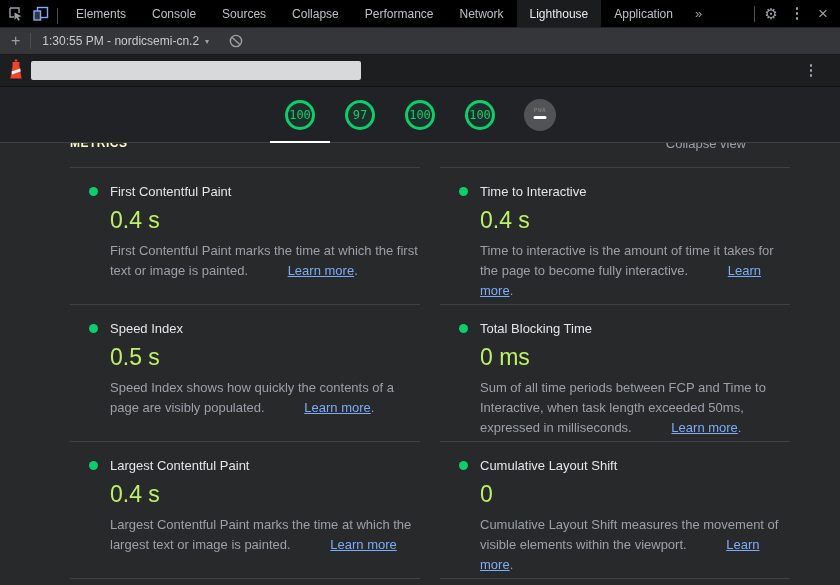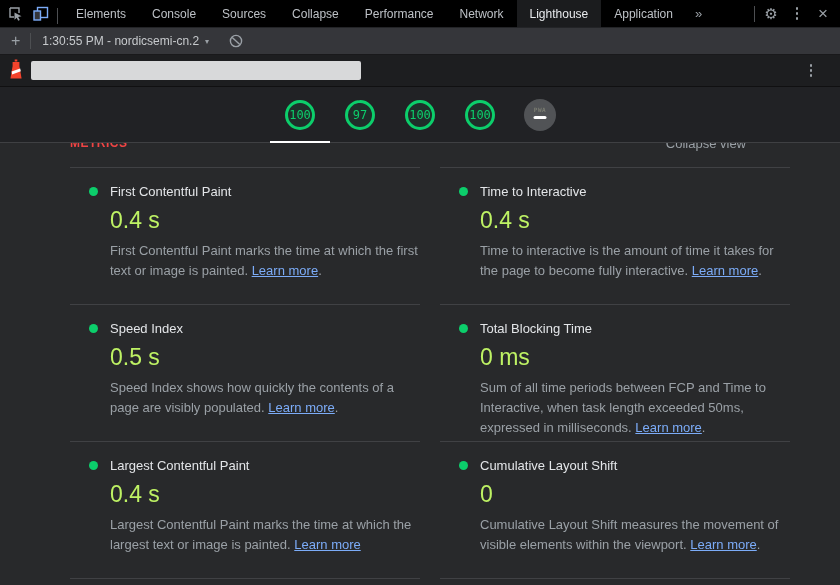--- a/index.html
+++ b/index.html
@@ -50,32 +50,32 @@
                          color:#7b7d72; font-weight:bold; }
   .pwa-badge .dash { position:absolute; top:17px; left:50%; transform:translateX(-50%);
                      width:13px; height:3.5px; border-radius:2px; background:#fff; }
   .cat-indicator { position:absolute; bottom:-1px; left:calc(50% - 150px); width:60px; height:2px;
                    background:#fff; z-index:3; }
 
   
   .report-content { height:441px; background:#28292b; padding:0 70px; overflow:hidden; }
   .heading-row { position:relative; height:10px; overflow:hidden; }
   .metrics-title { position:absolute; top:-7px; left:0; font-size:12px; font-weight:bold;
-                   letter-spacing:.5px; color:#ef4444; }
+                   letter-spacing:.5px; color:#fef9c3; }
   .collapse-btn { position:absolute; top:-7px; right:24px; font-size:13px; color:#9aa0a6; cursor:pointer; }
   .metrics-grid { margin-top:14px; display:grid; grid-template-columns:1fr 1fr; column-gap:20px;
                   grid-auto-rows:137px; }
   .metric-card { border-top:1px solid #404144; padding-top:16px; }
   .metric-card.stub { padding:0; }
   .mc-title-row { display:flex; align-items:center; }
   .mc-dot { width:9px; height:9px; border-radius:50%; background:#0cce6b; margin:0 12px 0 19px; flex:none; }
   .mc-title { font-size:13px; color:#e3e5e8; }
   .mc-value { margin:8px 0 0 40px; font-size:23px; color:#bef264; }
   .mc-desc { margin:7px 0 0 40px; width:310px; font-size:13px; line-height:20px; color:#9aa0a6; }
-  .mc-desc a { color:#7cacf8; text-decoration:underline; cursor:pointer; }
+  .mc-desc a { color:#7cacf8; text-decoration:underline; cursor:pointer;margin-left:36px; }
 </style>
 </head>
 <body>
 
 <div class="screen">
 
   <div class="tabbar">
     <div class="tb-icons">
       <div class="icon-btn">
         <svg width="15" height="15" viewBox="0 0 15 15">

